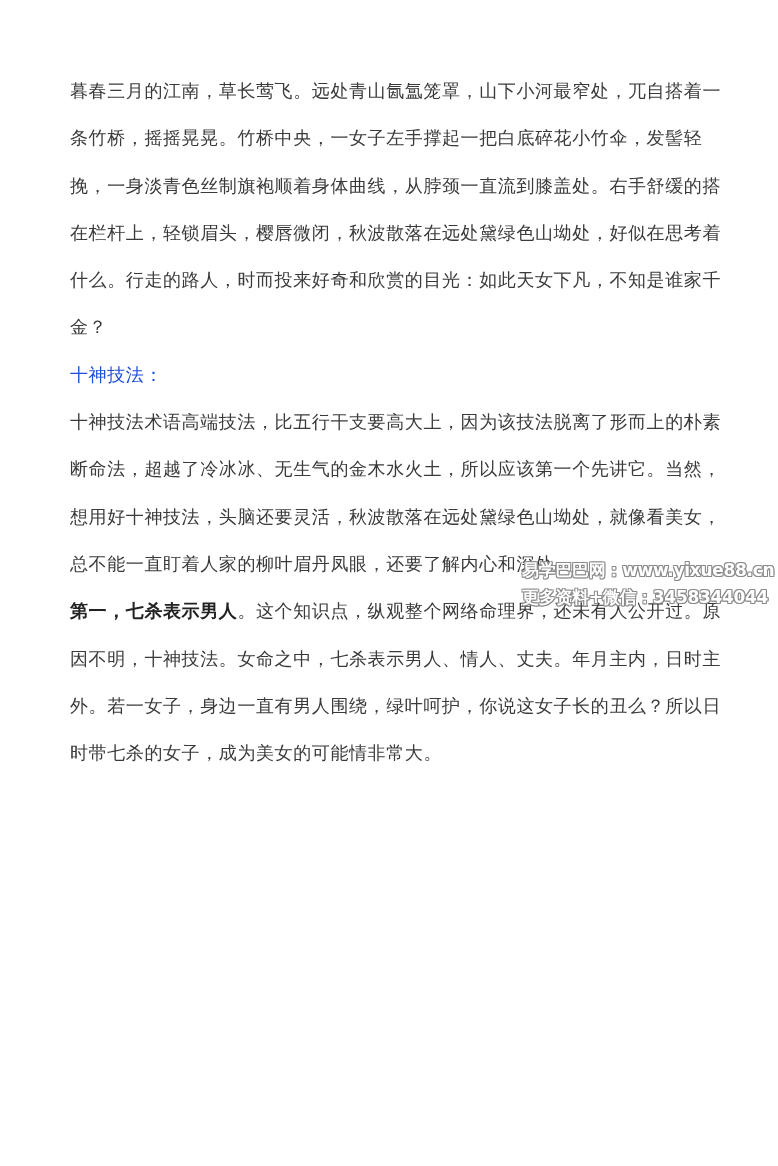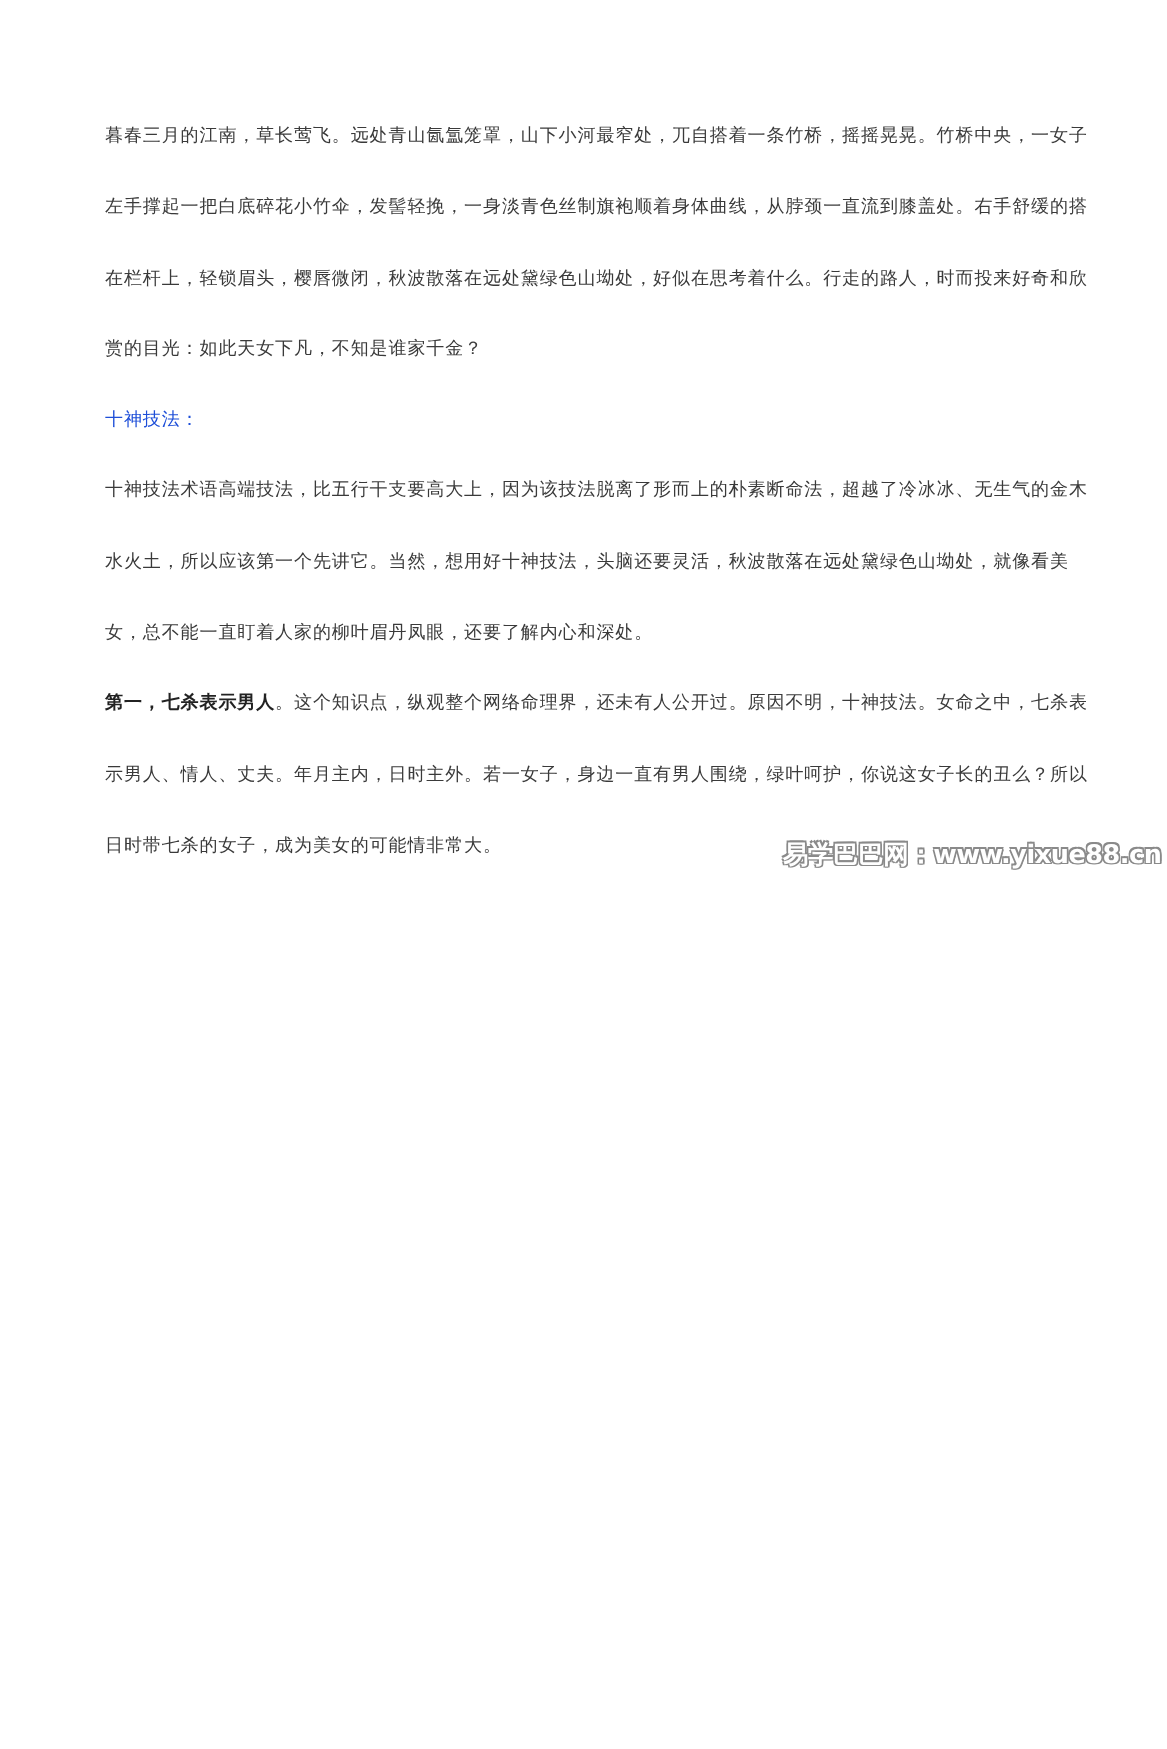--- a/index.html
+++ b/index.html
@@ -1,20 +1,20 @@
 <!DOCTYPE html>
 <html><head>
 <meta charset="utf-8">
 <style>
   html, body { margin: 0; padding: 0; background: #ffffff; }
   body { width: 778px; height: 1166px; position: relative; overflow: hidden; }
   .article {
     position: absolute; left: 70px; top: 67px; width: 660px;
     font-family: "DejaVu Sans", "Liberation Sans", sans-serif;
-    font-size: 12px; line-height: 47.3px; color: #3a3a3a;
+    font-size: 18px; line-height: 47.3px; color: #3a3a3a;
     letter-spacing: 0.6px;
   }
   .article p { margin: 0; }
   .heading-red { color: #1d4ed8; font-weight: normal; }
   .bold-lead { font-weight: bold; color: #222; }
   .watermark {
     position: absolute; left: 522px; top: 557px;
     font-family: "DejaVu Sans", "Liberation Sans", sans-serif;
     font-size: 17px; line-height: 27px; font-weight: bold;
     color: #ffffff; letter-spacing: -0.3px;
@@ -27,13 +27,14 @@
 
 <div class="article">
   <p>暮春三月的江南，草长莺飞。远处青山氤氲笼罩，山下小河最窄处，兀自搭着一条竹桥，摇摇晃晃。竹桥中央，一女子左手撑起一把白底碎花小竹伞，发髻轻挽，一身淡青色丝制旗袍顺着身体曲线，从脖颈一直流到膝盖处。右手舒缓的搭在栏杆上，轻锁眉头，樱唇微闭，秋波散落在远处黛绿色山坳处，好似在思考着什么。行走的路人，时而投来好奇和欣赏的目光：如此天女下凡，不知是谁家千金？</p>
   <p class="heading-red">十神技法：</p>
   <p>十神技法术语高端技法，比五行干支要高大上，因为该技法脱离了形而上的朴素断命法，超越了冷冰冰、无生气的金木水火土，所以应该第一个先讲它。当然，想用好十神技法，头脑还要灵活，秋波散落在远处黛绿色山坳处，就像看美女，总不能一直盯着人家的柳叶眉丹凤眼，还要了解内心和深处。</p>
   <p><span class="bold-lead">第一，七杀表示男人</span><span>。这个知识点，纵观整个网络命理界，还未有人公开过。原因不明，十神技法。女命之中，七杀表示男人、情人、丈夫。年月主内，日时主外。若一女子，身边一直有男人围绕，绿叶呵护，你说这女子长的丑么？所以日时带七杀的女子，成为美女的可能情非常大。</span></p>
 </div>
 
 <div class="watermark">
   <div>易学巴巴网：www.yixue88.cn</div>
+  <div>更多资料+微信：3458344044</div>
 </div>
 
 </body></html>

